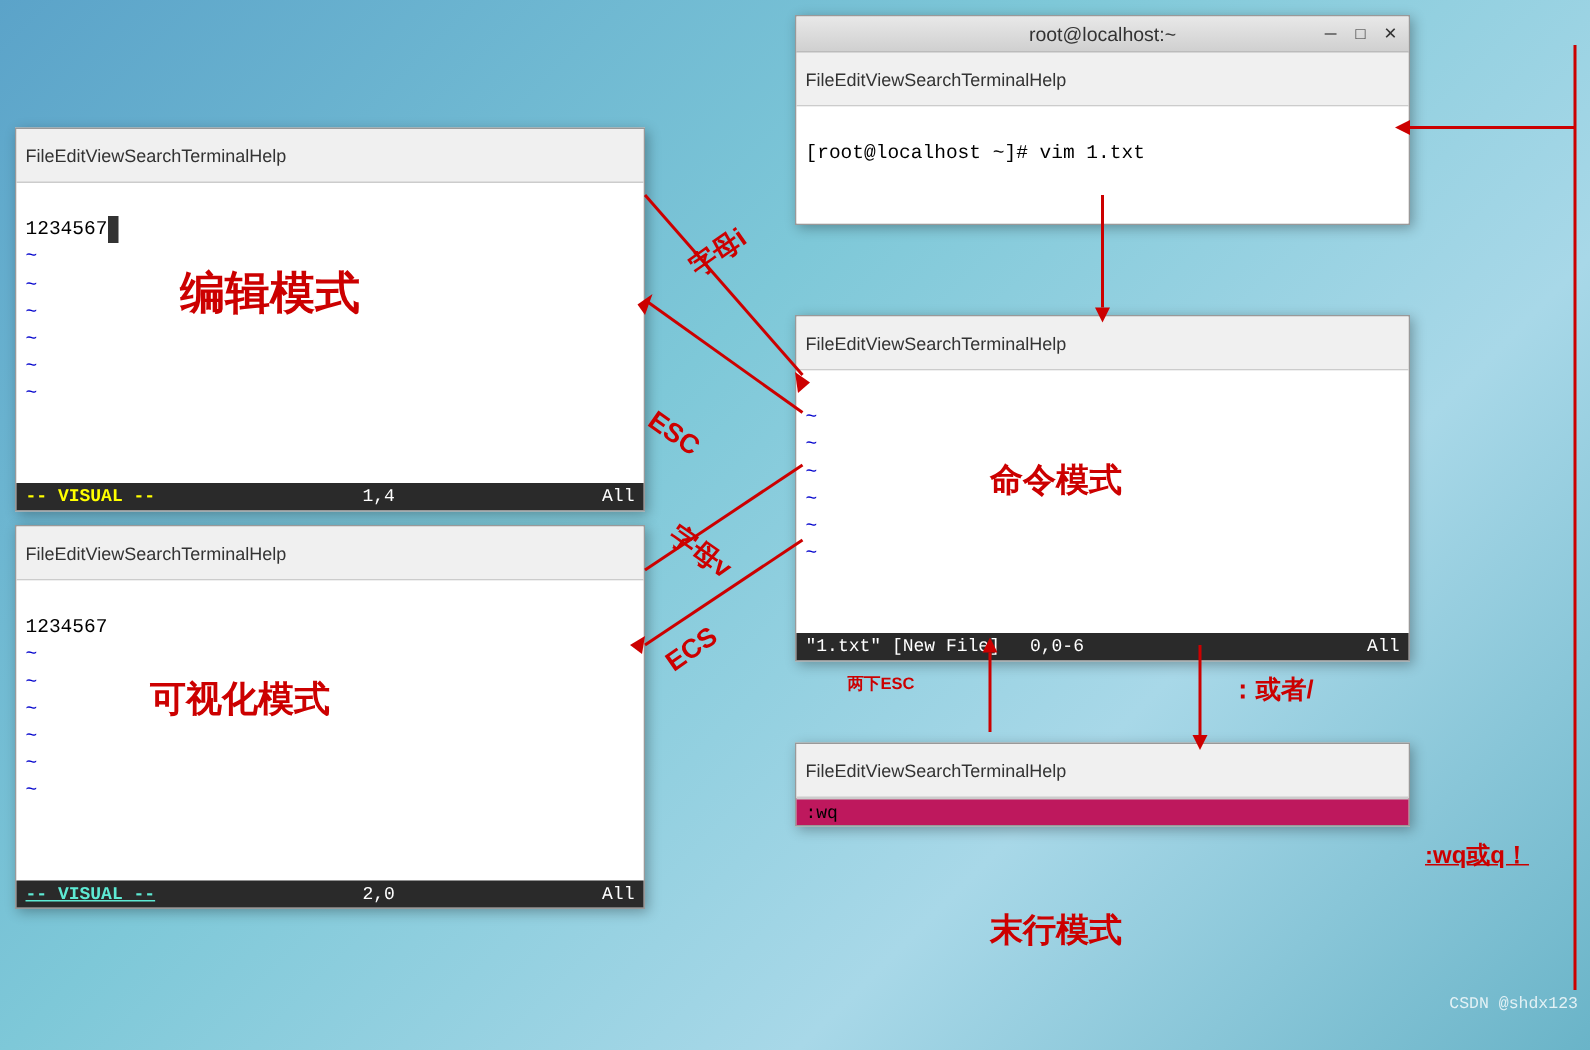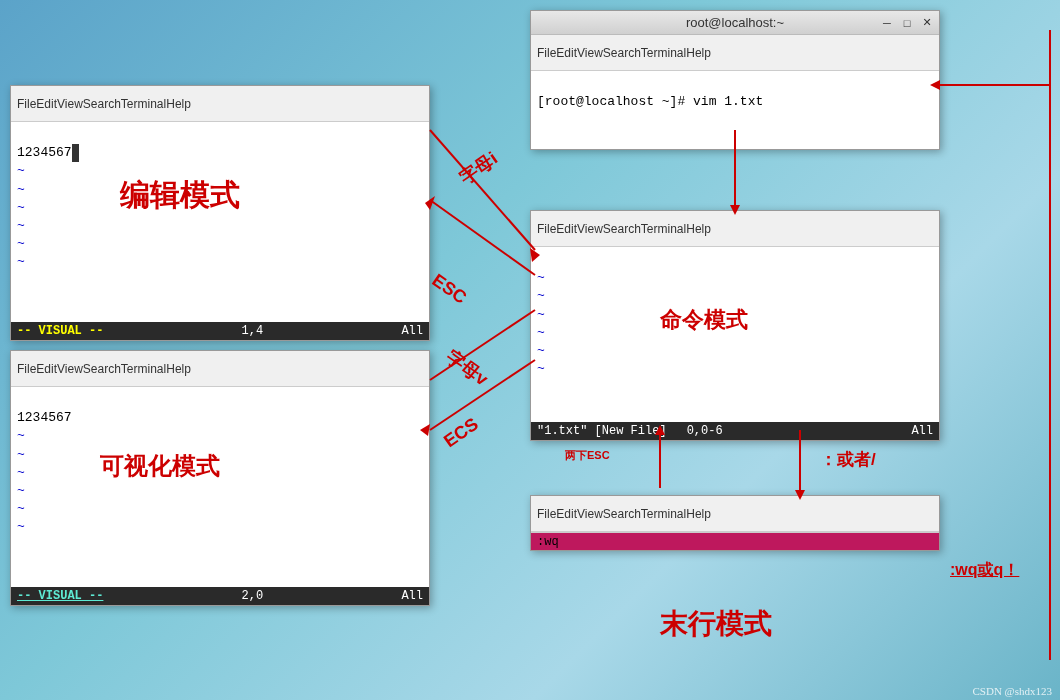--- a/index.html
+++ b/index.html
@@ -129,25 +129,25 @@
     }
 
     .cursor-block {
       background: #333;
       color: white;
       display: inline-block;
     }
 
     .watermark {
       position: absolute;
-      bottom: 3px;
+      bottom: 24px;
       right: 8px;
       font-size: 11px;
       color: rgba(255,255,255,0.8);
-      font-family: Liberation Serif, serif;
+      font-family: Liberation Mono, monospace;
     }
   </style>
 </head>
 <body>
 
 <div class="terminal-window" style="top:10px; left:530px; width:410px;">
   <div class="terminal-titlebar">
     <span class="terminal-titlebar-title">root@localhost:~</span>
     <div class="terminal-titlebar-buttons">
       <span class="titlebar-btn">─</span>
@@ -288,21 +288,21 @@
 </div>
 
 <div class="annotation" style="top:450px; left:100px; font-size:24px; color:#cc0000;">
   <span>可视化模式</span>
 </div>
 
 <div class="annotation" style="top:305px; left:660px; font-size:22px; color:#cc0000;">
   <span>命令模式</span>
 </div>
 
-<div class="annotation" style="top:605px; left:660px; font-size:28px; color:#cc0000;">
+<div class="annotation" style="top:605px; left:660px; font-size:22px; color:#cc0000;">
   <span>末行模式</span>
 </div>
 
 <div class="annotation" style="top:170px; left:455px; font-size:18px; transform: rotate(-35deg); transform-origin: left top;">
   <span>字母i</span>
 </div>
 
 <div class="annotation" style="top:270px; left:440px; font-size:18px; transform: rotate(35deg); transform-origin: left top;">
   <span>ESC</span>
 </div>

